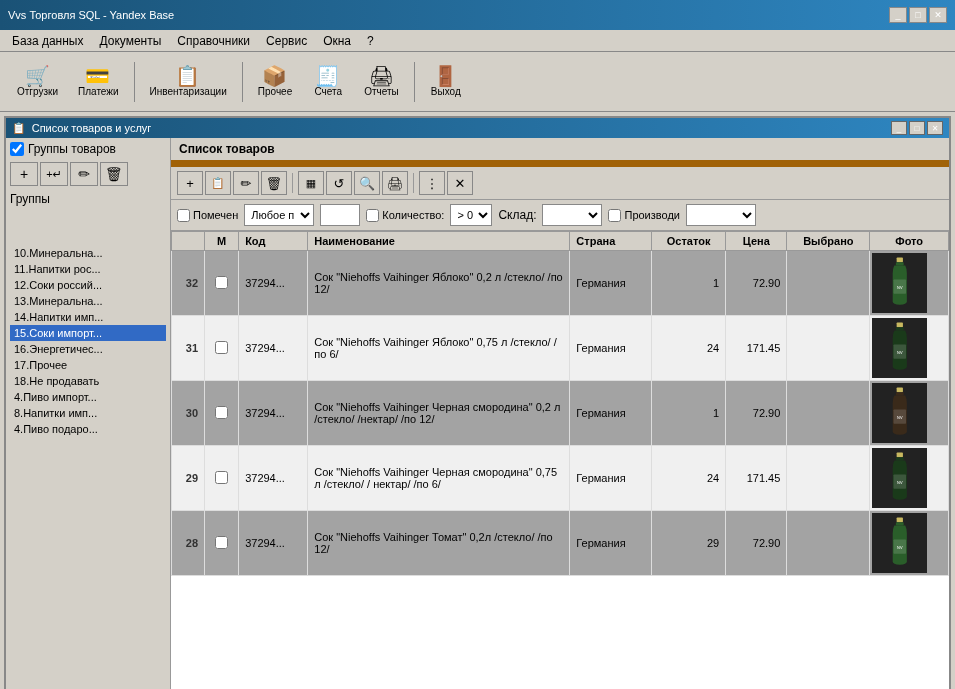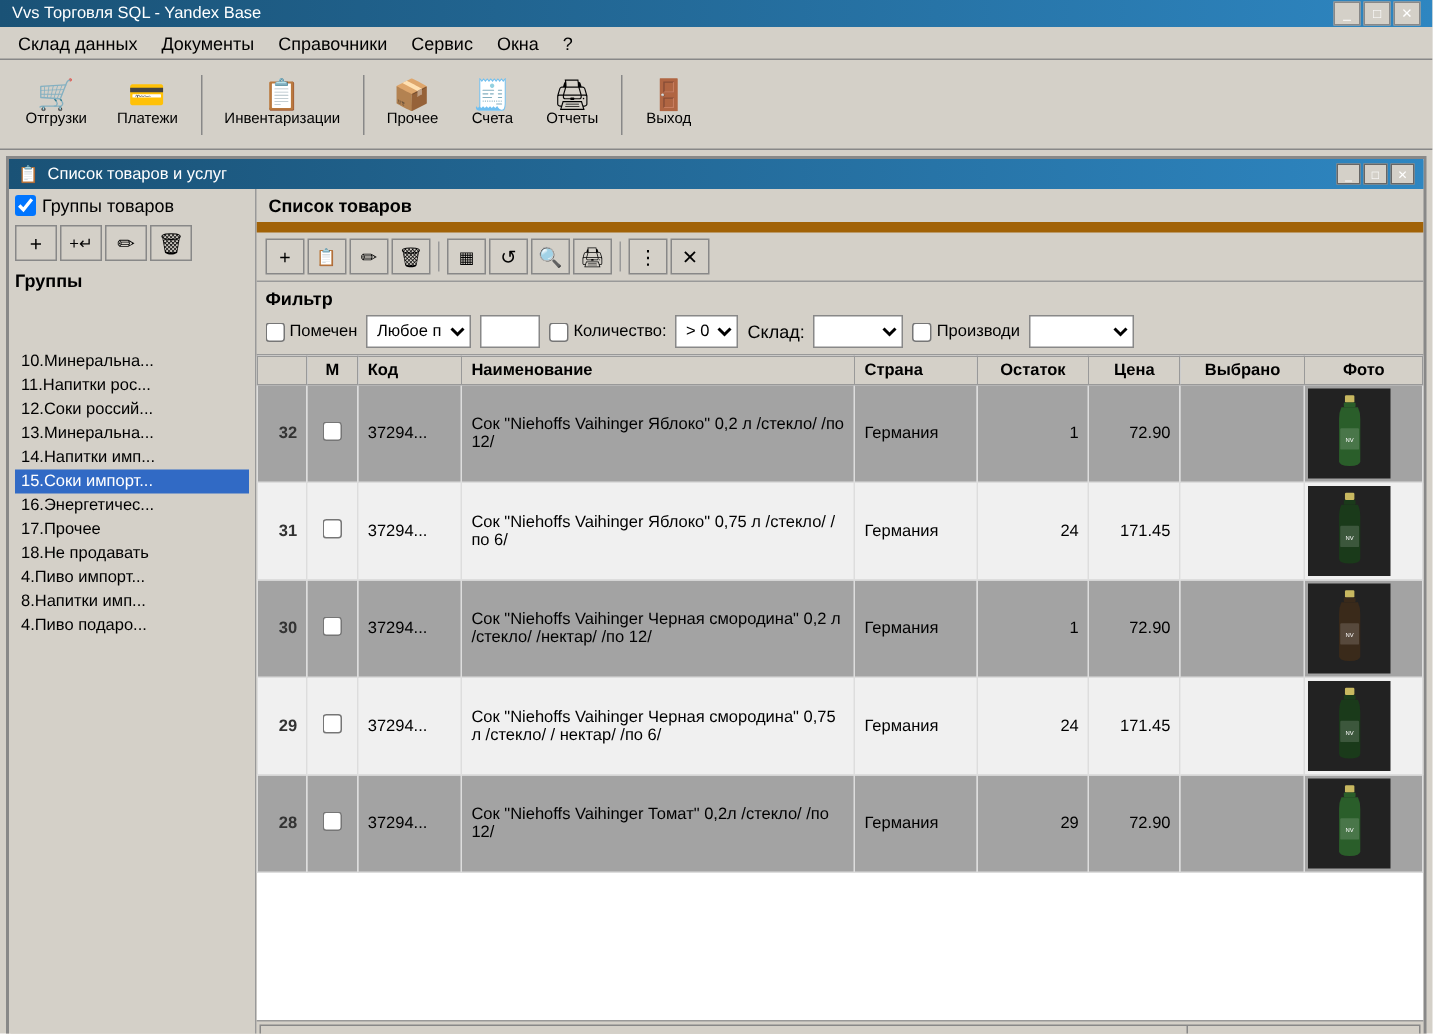--- a/index.html
+++ b/index.html
@@ -1,19 +1,19 @@
 <!DOCTYPE html>
 <html><head>
   <meta charset="utf-8">
   <style>
     * { box-sizing: border-box; margin: 0; padding: 0; }
     body { font-family: 'Segoe UI', Tahoma, Geneva, Verdana, sans-serif; font-size: 12px; background: #d4d0c8; width: 955px; height: 689px; overflow: hidden; }
 
     
-    .title-bar { background: linear-gradient(to right, #1a5276, #2e86c1); color: white; height: 18px; display: flex; align-items: center; justify-content: space-between; padding: 0 8px; font-size: 11px; }
+    .title-bar { background: linear-gradient(to right, #1a5276, #2e86c1); color: white; height: 30px; display: flex; align-items: center; justify-content: space-between; padding: 0 8px; font-size: 11px; }
     .title-bar-left { display: flex; align-items: center; gap: 6px; }
     .title-bar-controls { display: flex; gap: 2px; }
     .title-bar-btn { width: 18px; height: 16px; background: #d4d0c8; border: 1px solid #888; font-size: 9px; cursor: pointer; display: flex; align-items: center; justify-content: center; }
 
     
     .menu-bar { background: #d4d0c8; height: 22px; display: flex; align-items: center; padding: 0 4px; border-bottom: 1px solid #888; font-size: 12px; }
     .menu-item { padding: 2px 8px; cursor: pointer; }
 
     
     .toolbar { background: #d4d0c8; height: 60px; display: flex; align-items: center; padding: 4px 8px; gap: 4px; border-bottom: 1px solid #888; }
@@ -30,21 +30,21 @@
 
     
     .content { display: flex; height: 570px; }
 
     
     .left-panel { width: 165px; background: #d4d0c8; border-right: 1px solid #999; padding: 4px; flex-shrink: 0; }
     .checkbox-label { display: flex; align-items: center; gap: 4px; margin-bottom: 6px; font-size: 12px; }
     .checkbox-label input { width: 14px; height: 14px; }
     .left-toolbar { display: flex; gap: 2px; margin-bottom: 6px; }
     .left-btn { width: 28px; height: 24px; background: #d4d0c8; border: 1px solid #888; cursor: pointer; display: flex; align-items: center; justify-content: center; font-size: 14px; }
-    .group-label { font-weight: bold; margin-bottom: 4px; font-size: 12px; }
+    .group-label { font-weight: normal; margin-bottom: 4px; font-size: 12px; }
     .group-list { list-style: none; margin-top: 39px; }
     .group-list li { padding: 2px 4px; cursor: pointer; font-size: 11px; white-space: nowrap; overflow: hidden; text-overflow: ellipsis; }
     .group-list li.selected { background: #316ac5; color: white; }
 
     
     .right-panel { flex: 1; display: flex; flex-direction: column; overflow: hidden; }
     .panel-title { font-size: 12px; font-weight: bold; padding: 4px 8px; border-bottom: 7px solid #a16207; }
 
     
     .list-toolbar { display: flex; align-items: center; gap: 2px; padding: 4px 6px; border-bottom: 1px solid #999; }
@@ -88,21 +88,21 @@
     <span>Vvs Торговля SQL - Yandex Base</span>
   </div>
   <div class="title-bar-controls">
     <div class="title-bar-btn">_</div>
     <div class="title-bar-btn">□</div>
     <div class="title-bar-btn">✕</div>
   </div>
 </div>
 
 <div class="menu-bar">
-  <span class="menu-item">Склад данных</span>
+  <span class="menu-item">База данных</span>
   <span class="menu-item">Документы</span>
   <span class="menu-item">Справочники</span>
   <span class="menu-item">Сервис</span>
   <span class="menu-item">Окна</span>
   <span class="menu-item">?</span>
 </div>
 
 <div class="toolbar">
   <div class="toolbar-group">
     <div class="toolbar-btn">
@@ -195,21 +195,20 @@
         <div class="list-btn" style="font-size:11px;">▦</div>
         <div class="list-btn">↺</div>
         <div class="list-btn">🔍</div>
         <div class="list-btn">🖨</div>
         <div class="list-sep"></div>
         <div class="list-btn">⋮</div>
         <div class="list-btn">✕</div>
       </div>
 
       <div class="filter-bar">
-        <div class="filter-label">Фильтр</div>
         <div class="filter-controls">
           <div class="filter-checkbox">
             <input type="checkbox" style="">
             <span>Помечен</span>
           </div>
           <select class="filter-select">
             <option>Любое п</option>
           </select>
           <input type="text" class="filter-input" style="width: 40px;">
           <div class="filter-checkbox">

